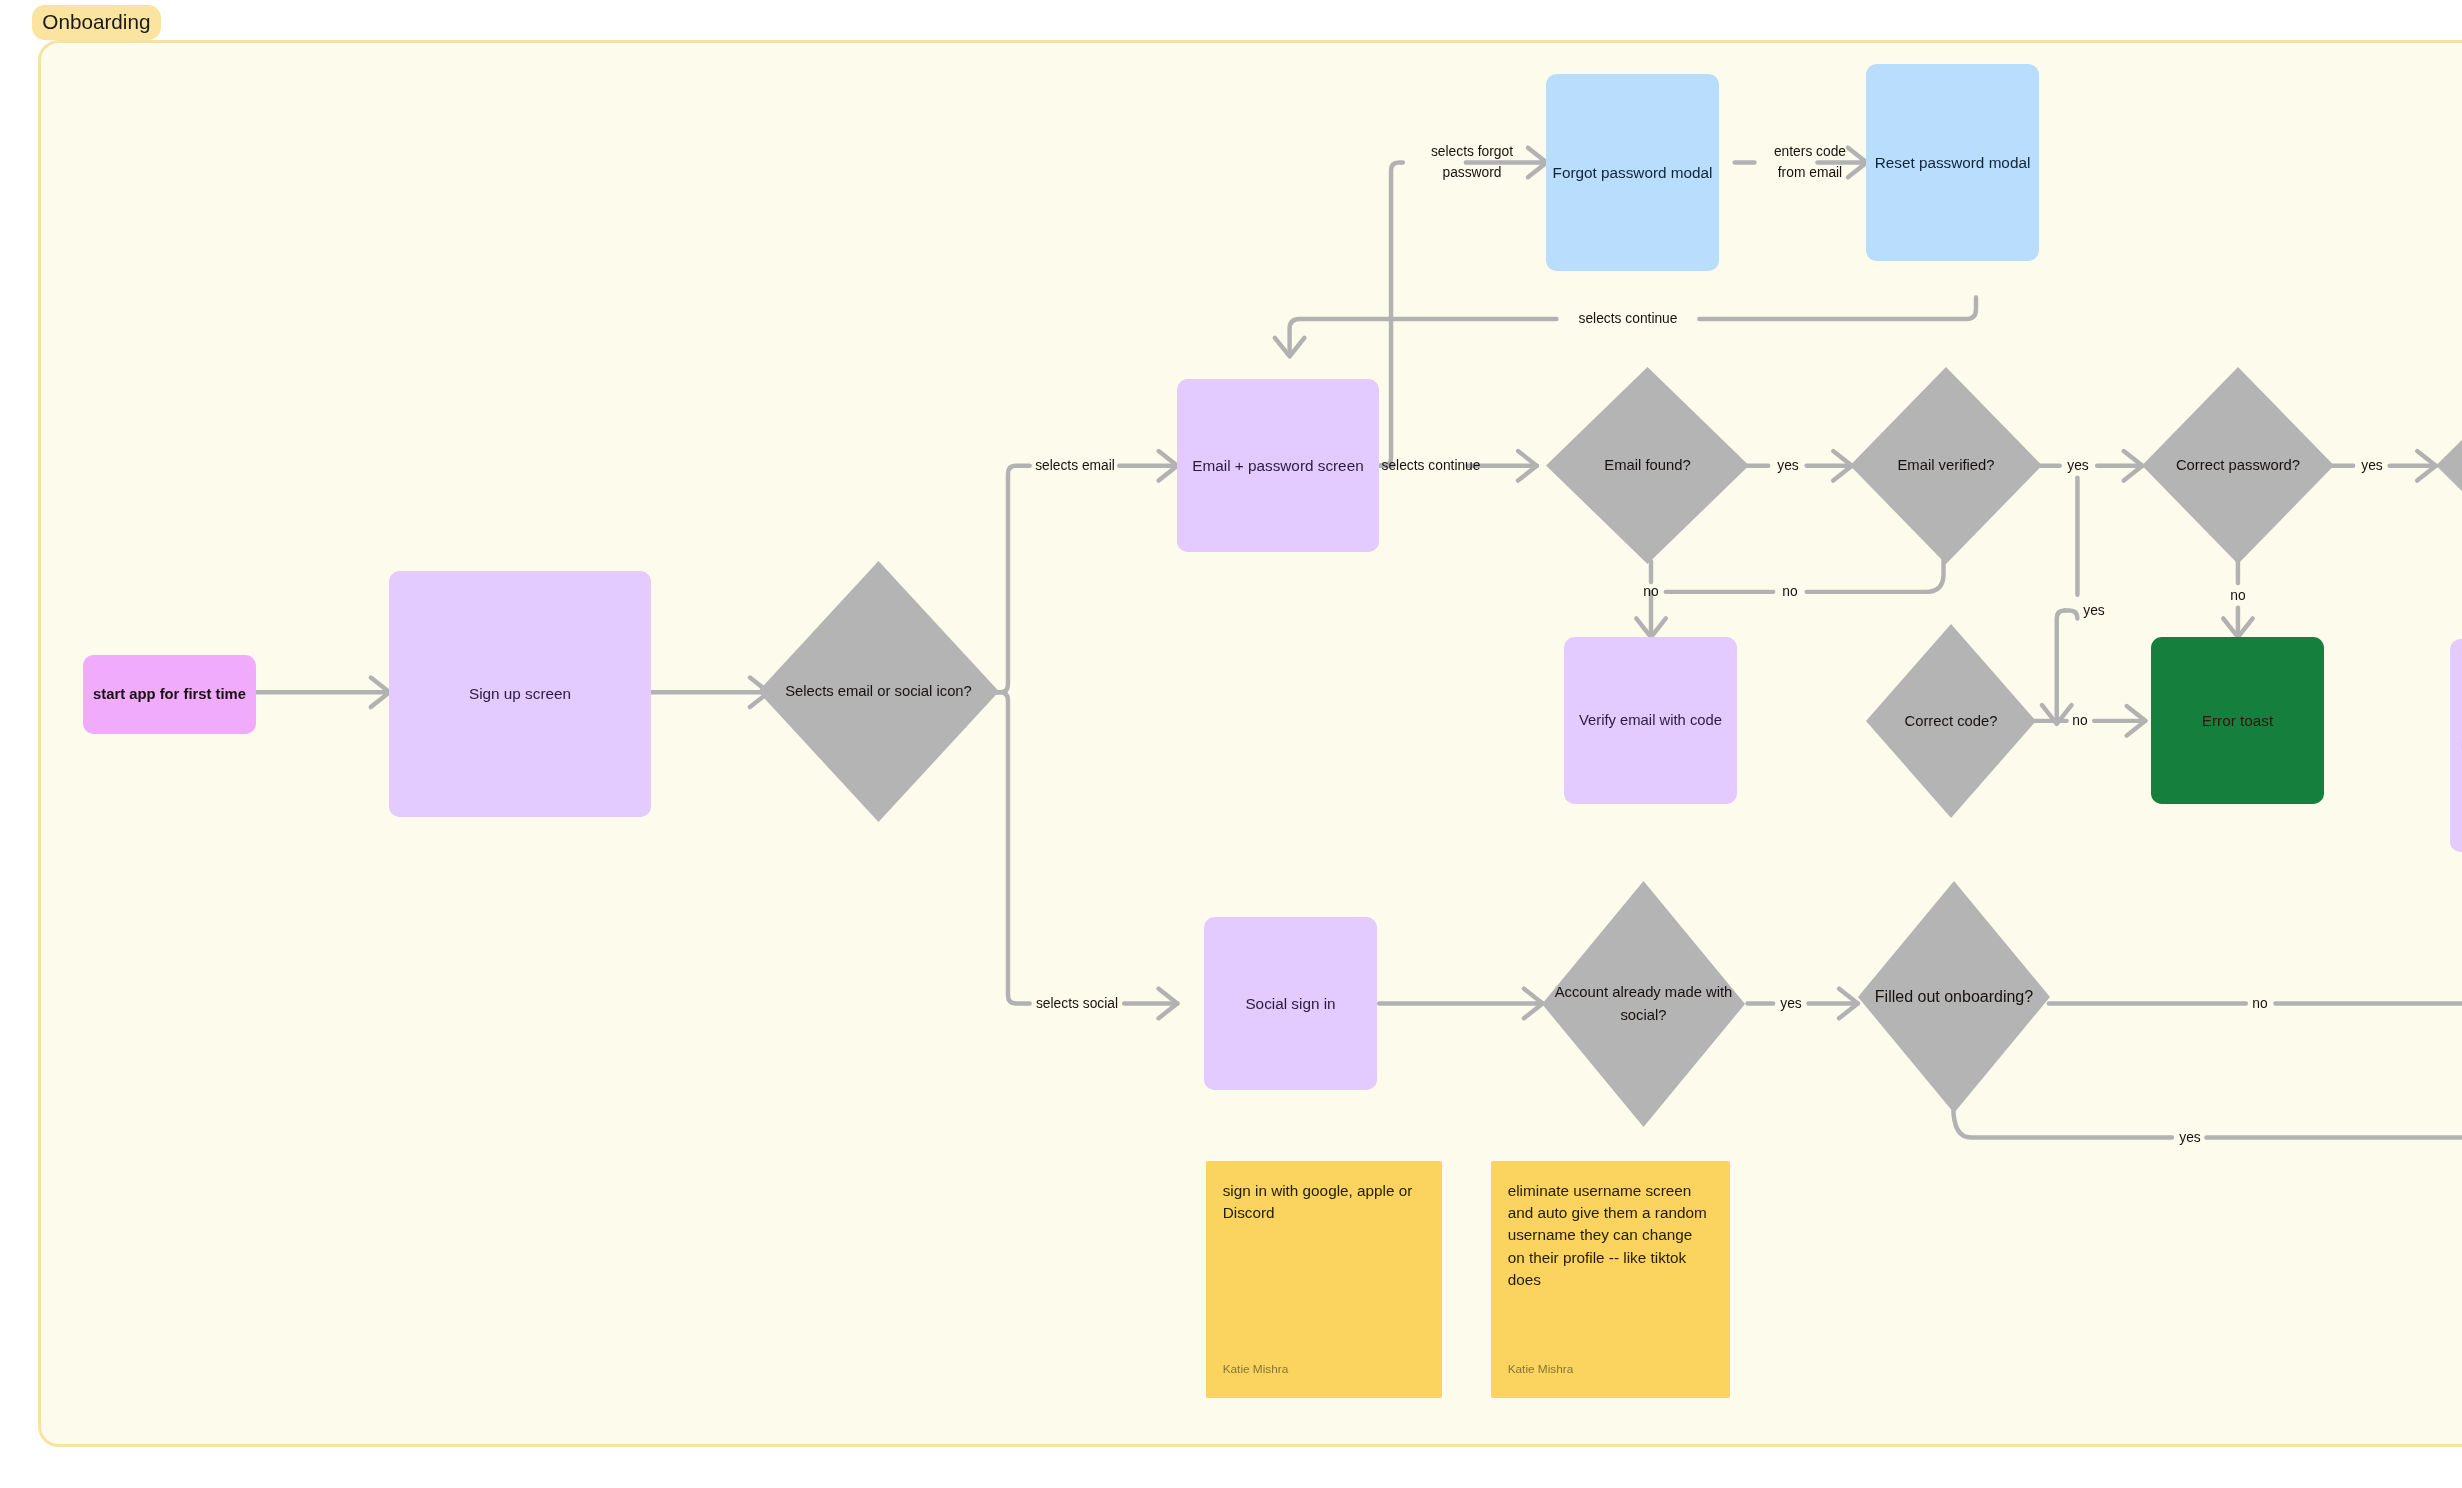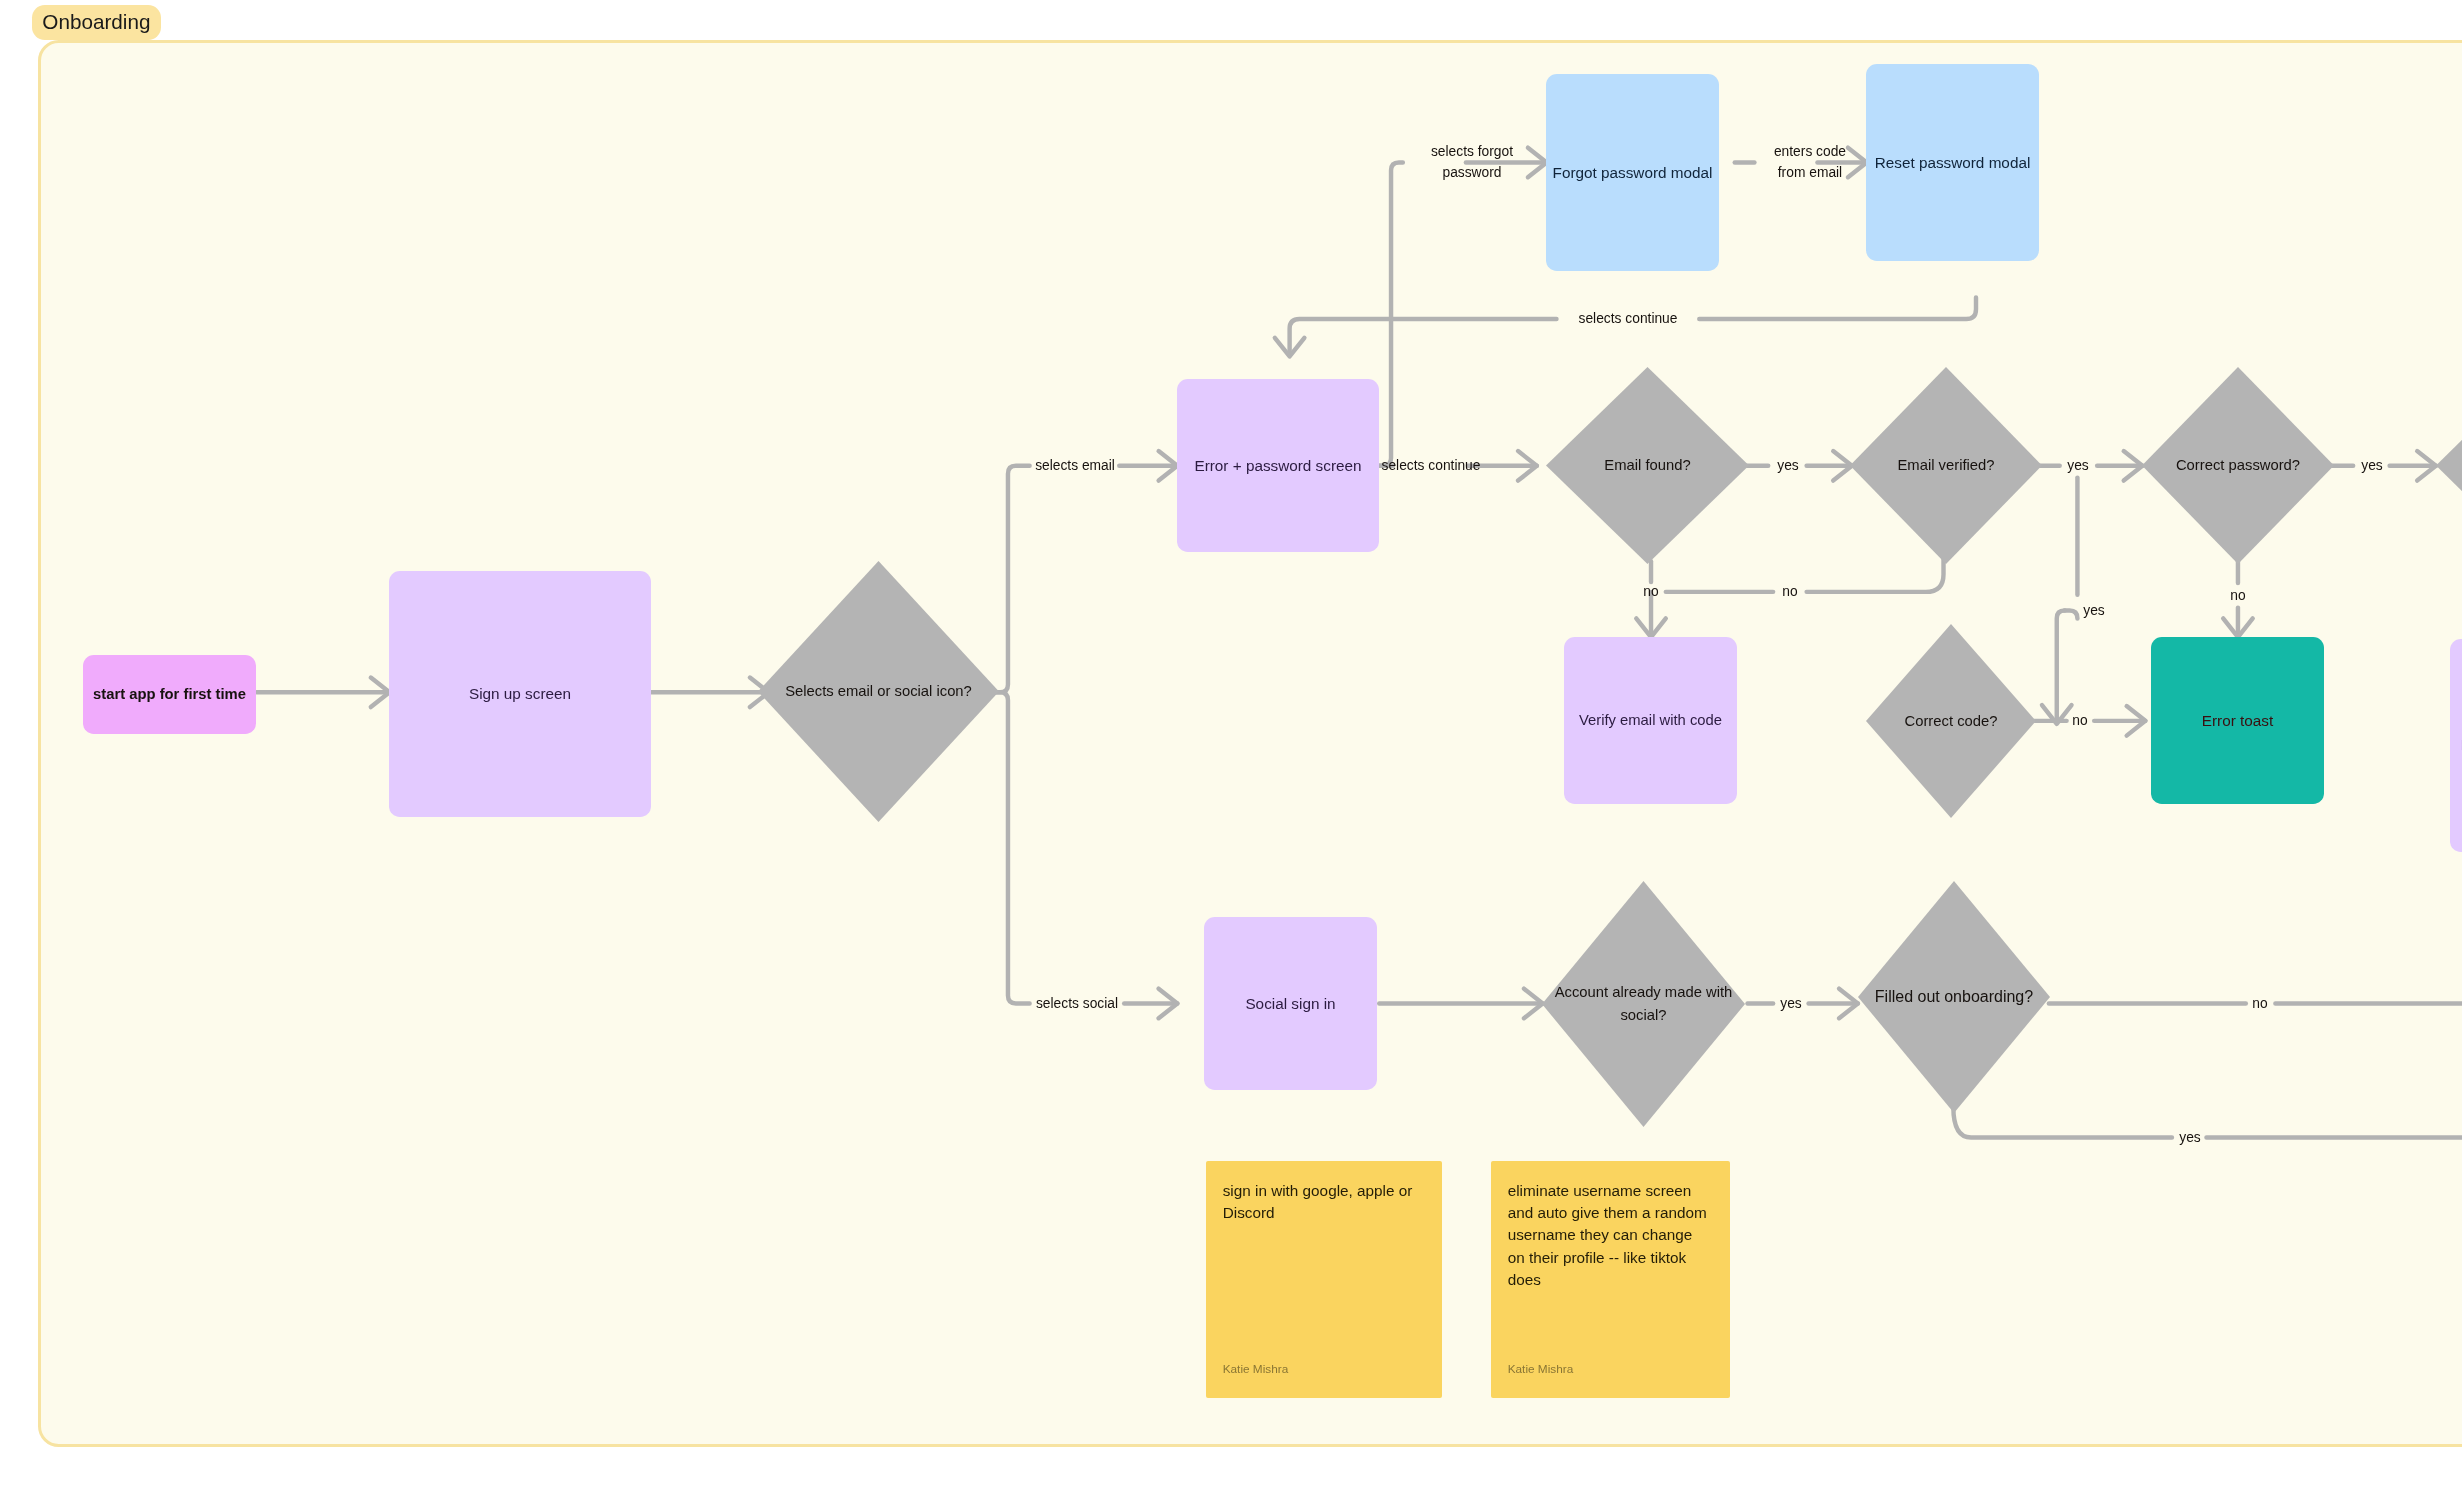--- a/index.html
+++ b/index.html
@@ -23,21 +23,21 @@
   svg.edges{position:absolute;left:0;top:0;width:3499px;height:1488px;pointer-events:none;}
   .edge{fill:none;stroke:#b2b2b2;stroke-width:9;stroke-linecap:round;stroke-linejoin:round;}
   .arrowhead{fill:none;stroke:#b2b2b2;stroke-width:9;stroke-linecap:round;stroke-linejoin:round;}
 
   .node{position:absolute;box-sizing:border-box;display:flex;align-items:center;justify-content:center;text-align:center;}
   .rect{border-radius:10.8px;}
   .rect .lbl{padding:0 2px;line-height:1.55;}
   .n-gray{background:#f0abfc;color:#17120f;font-weight:bold;}
   .n-purple{background:#e3caff;color:#2b1b40;}
   .n-blue{background:#b9ddfd;color:#10243a;}
-  .n-red{background:#14b8a6;color:#3a1010;}
+  .n-red{background:#15803d;color:#3a1010;}
 
   .diamond{position:absolute;}
   .diamond .dshape{position:absolute;inset:0;background:#b4b4b4;
      clip-path:polygon(50% 0%,100% 50%,50% 100%,0% 50%);}
   .diamond .lbl{position:absolute;inset:0;display:flex;align-items:center;justify-content:center;
      text-align:center;color:#17120f;line-height:1.55;z-index:2;}
 
   .edge-label{position:absolute;color:#17120f;text-align:center;line-height:1.5;
      transform:translate(-50%,-50%);white-space:pre-line;}
 
@@ -160,21 +160,21 @@
     <span class="lbl">Sign up screen</span>
   </div>
 
   <div class="diamond" style="left:758px;top:561px;width:241px;height:261px;">
     <div class="dshape"></div>
     <div class="lbl" style="font-size:14.8px;">Selects email
 or social icon?</div>
   </div>
 
   <div class="node rect n-purple" style="left:1177px;top:379px;width:202px;height:173px;font-size:15.3px;">
-    <span class="lbl">Error + password
+    <span class="lbl">Email + password
 screen</span>
   </div>
 
   <div class="node rect n-blue" style="left:1546px;top:74px;width:173px;height:197px;font-size:15.3px;">
     <span class="lbl">Forgot password
 modal</span>
   </div>
 
   <div class="node rect n-blue" style="left:1866px;top:64px;width:173px;height:197px;font-size:15.3px;">
     <span class="lbl">Reset password

